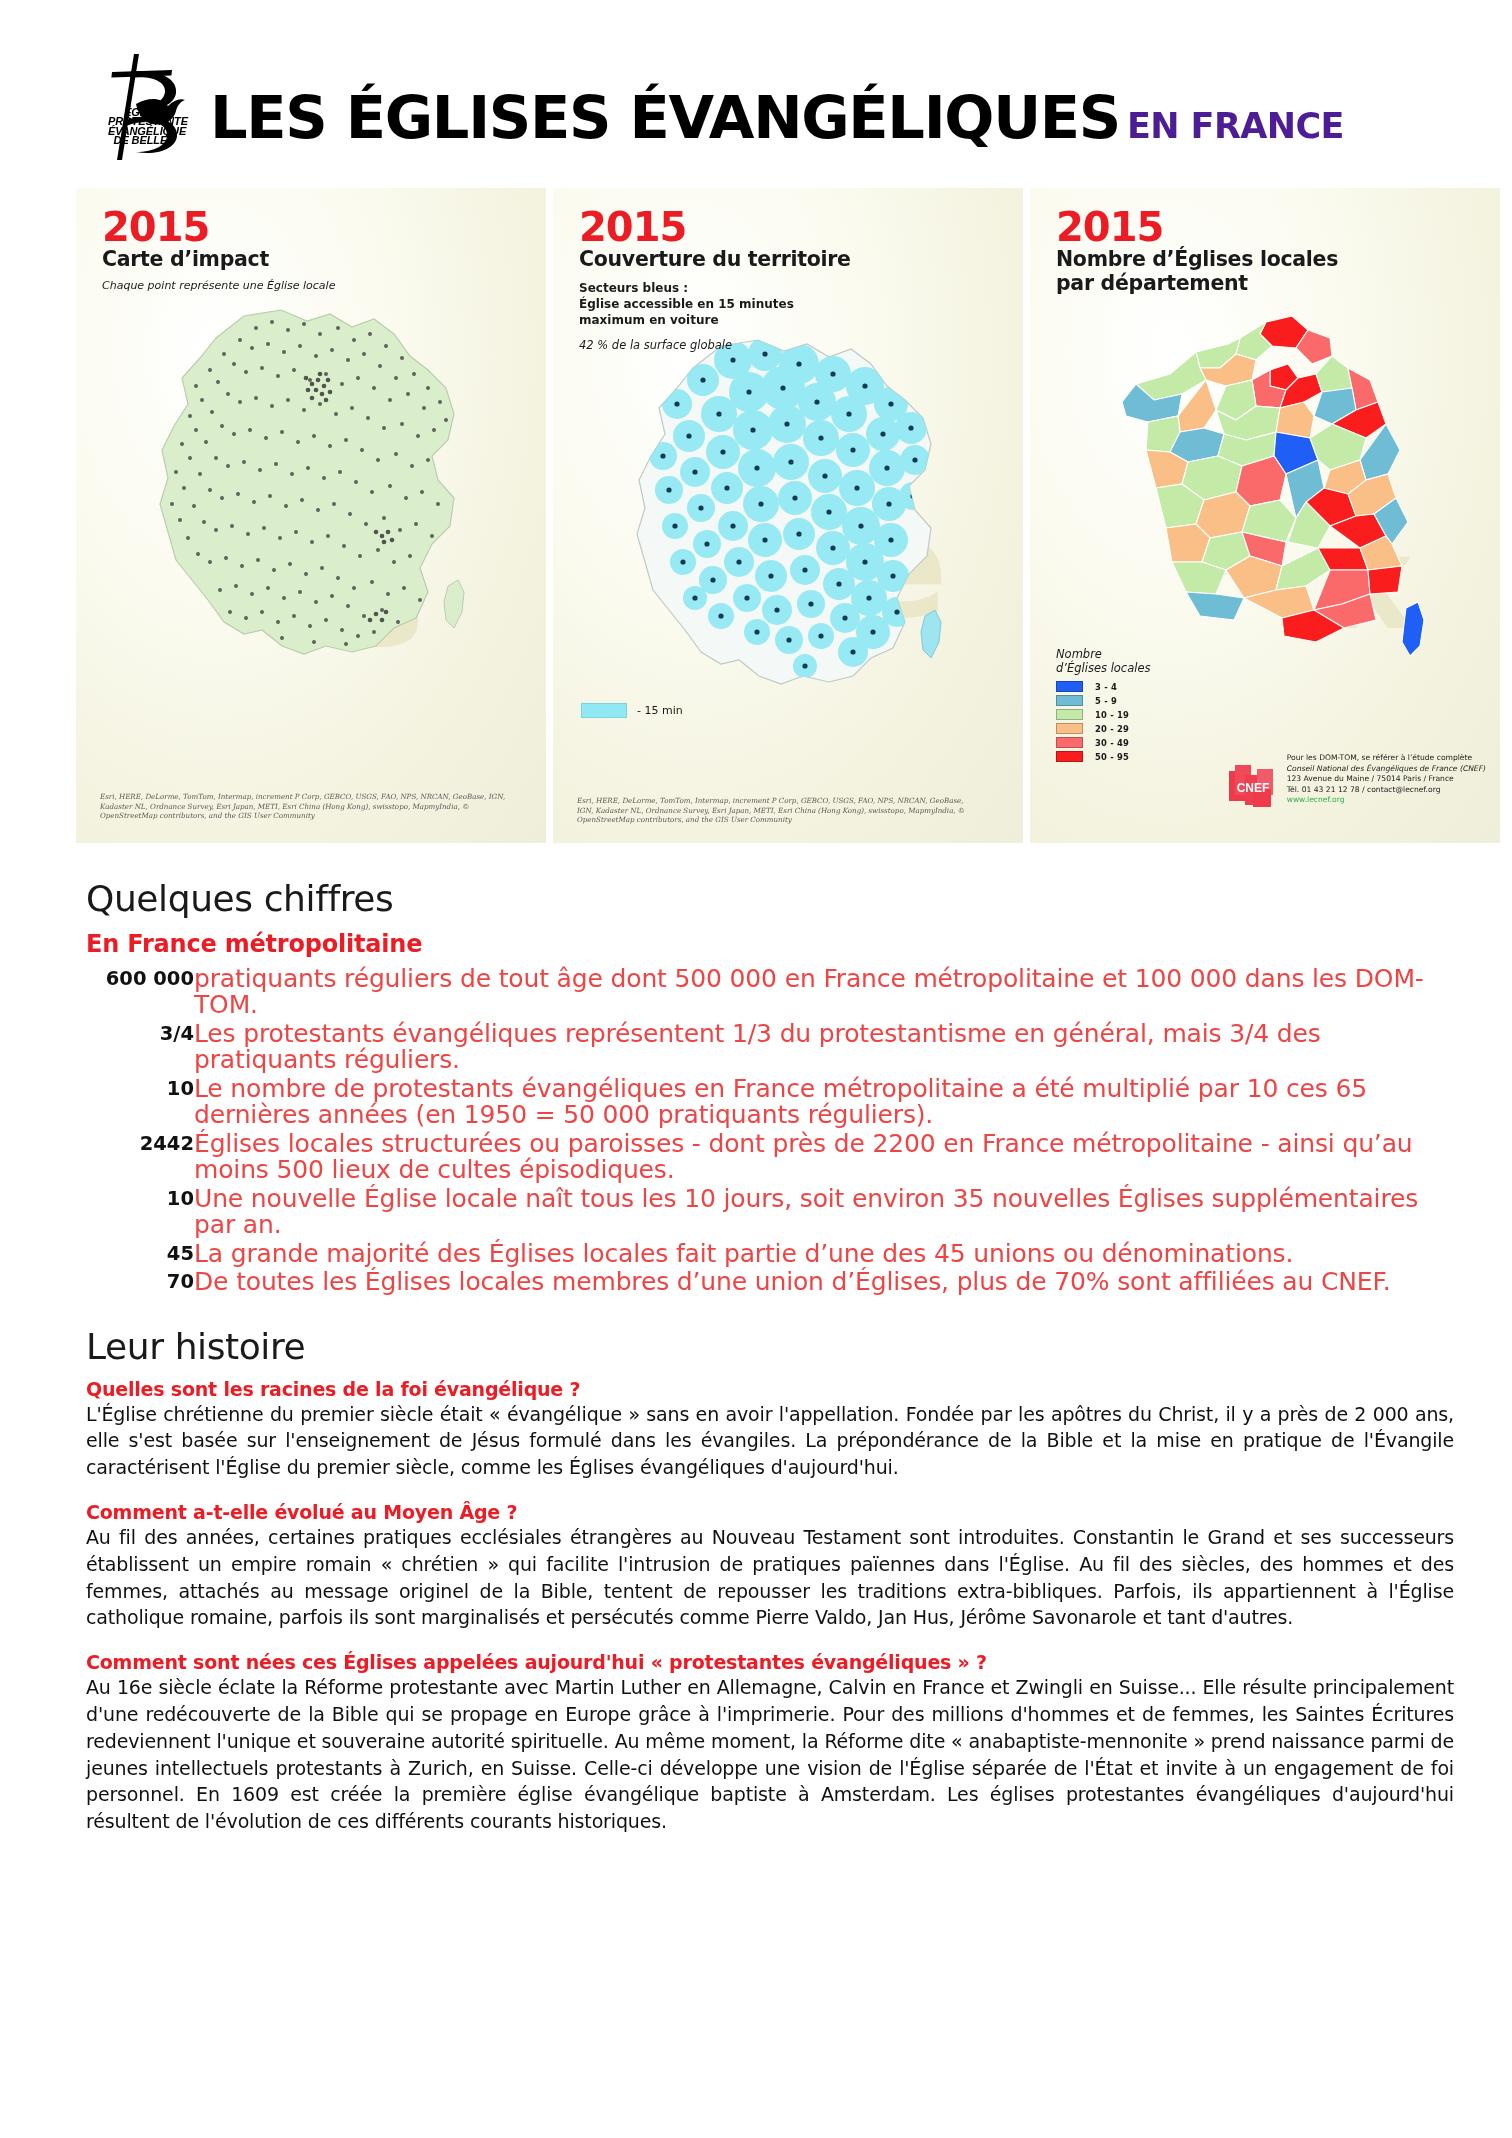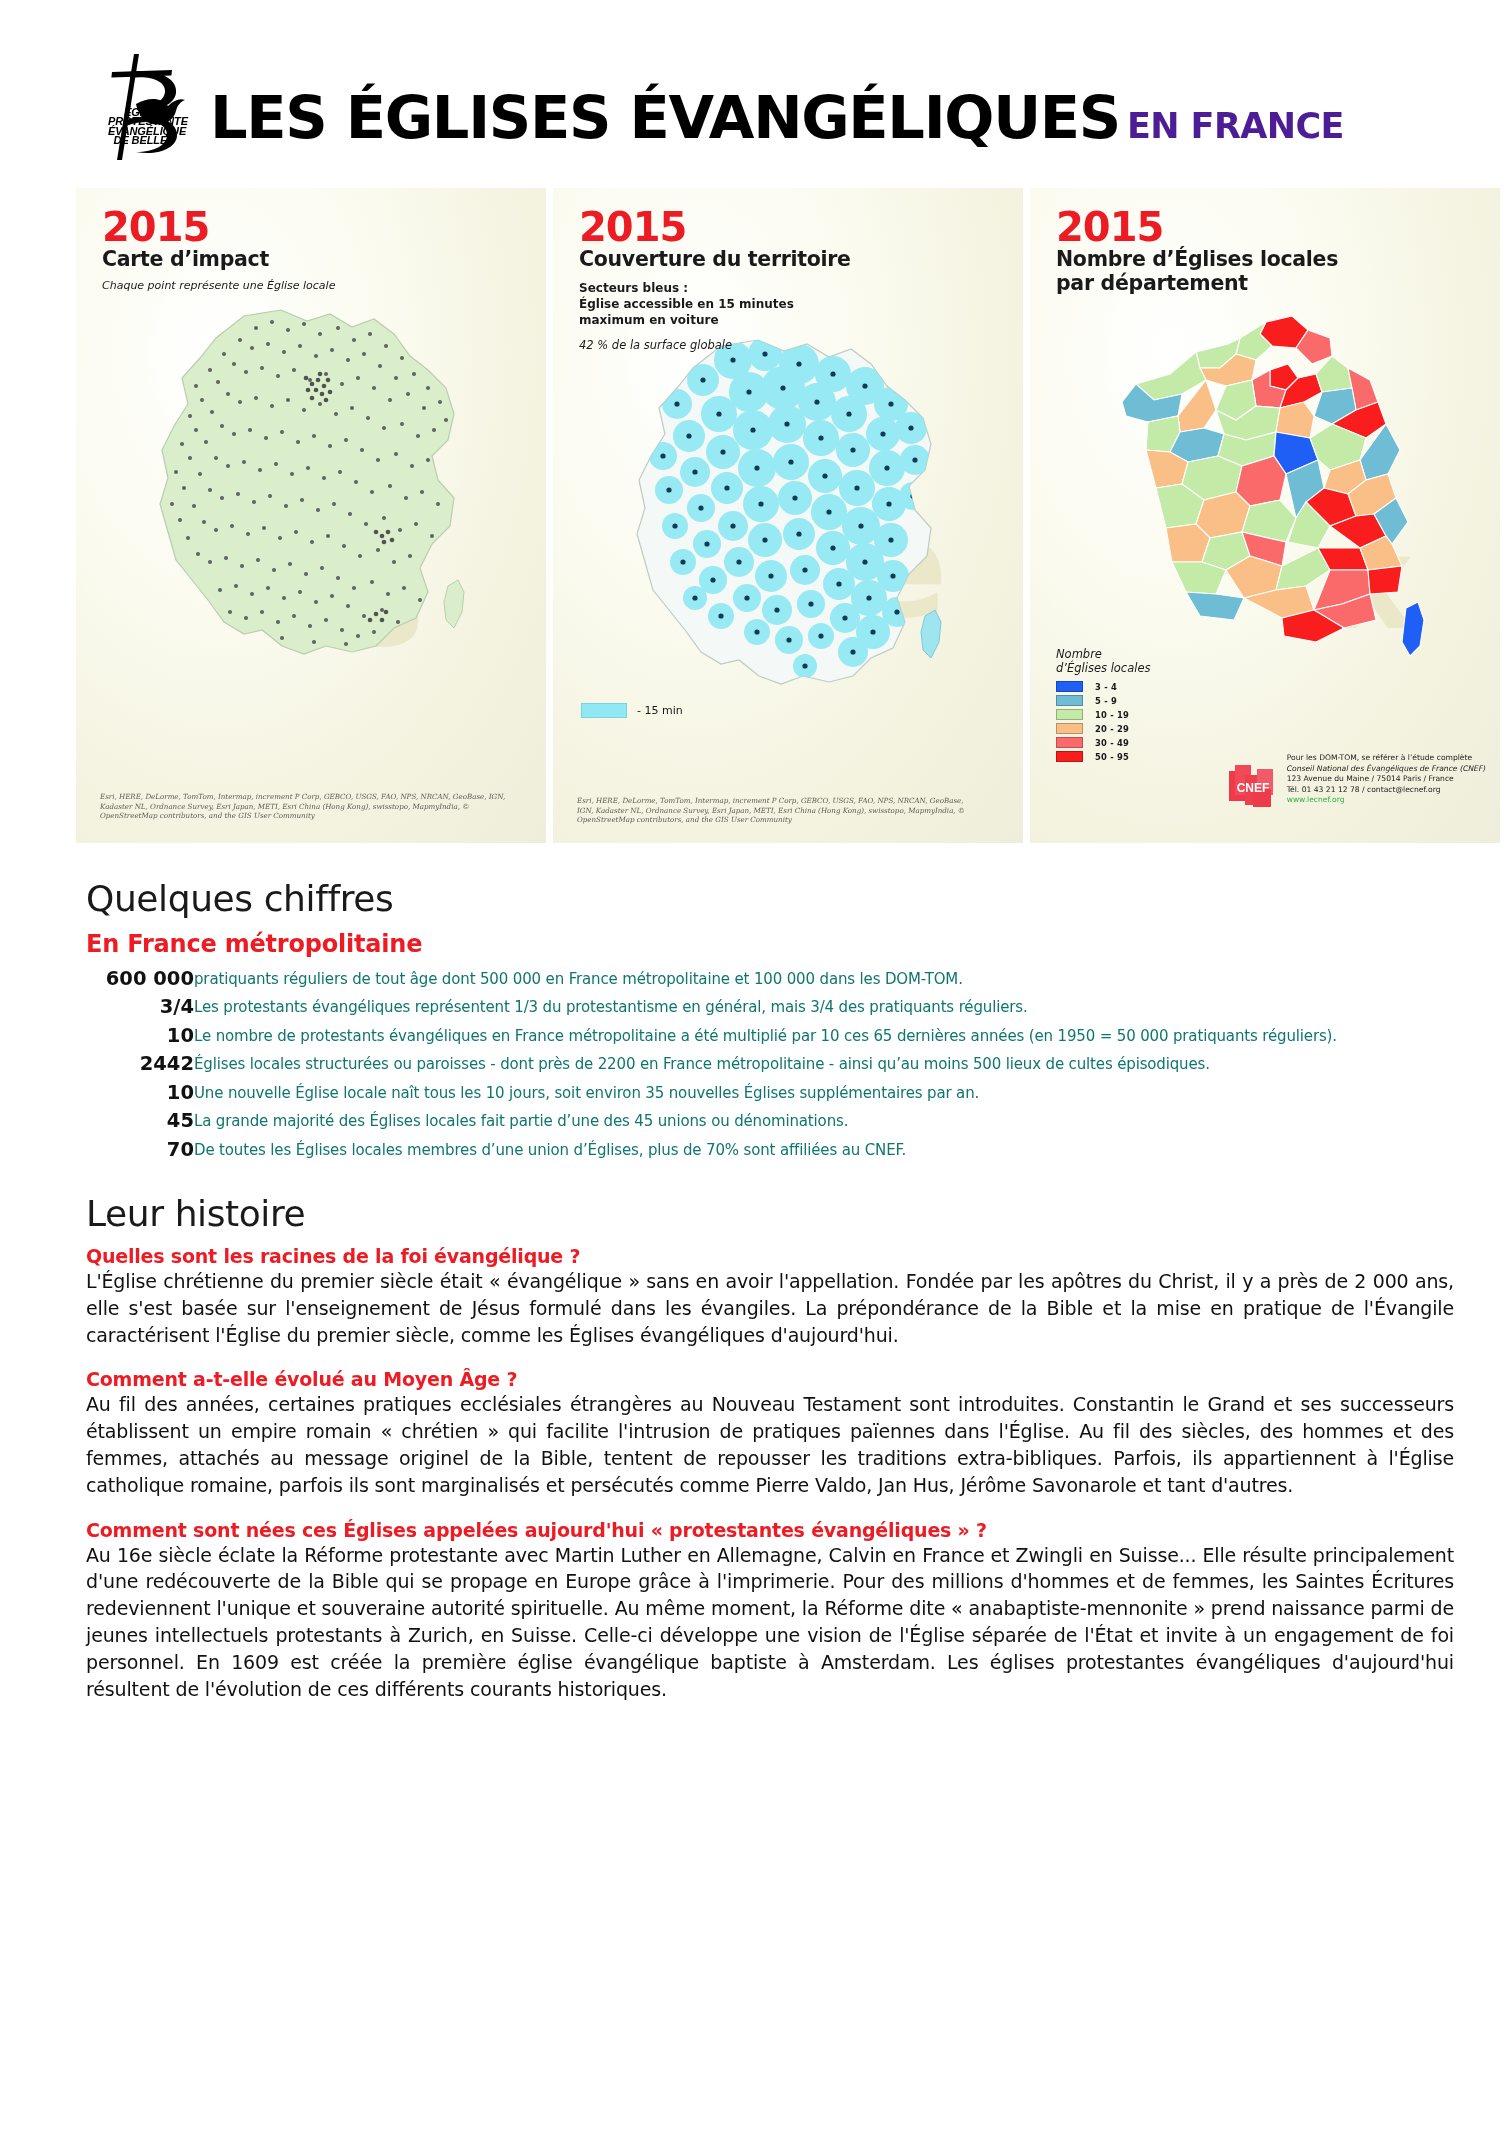--- a/index.html
+++ b/index.html
@@ -274,23 +274,23 @@
     font-size: 19.5px;
     text-align: right;
     white-space: nowrap;
     width: 118px;
     padding-right: 11px;
     color: #111;
     line-height: 26.5px;
   }
   td.fig-txt {
     font-family: "DejaVu Sans", sans-serif;
-    font-size: 15px;
+    font-size: 25px;
     line-height: 26.5px;
-    color: #0f766e;
+    color: #ef4444;
     letter-spacing: -0.15px;
   }
 
   .hist {
     margin-left: 74px;
     width: 1368px;
   }
   .hist-q {
     font-family: "DejaVu Sans", sans-serif;
     font-weight: 700;

